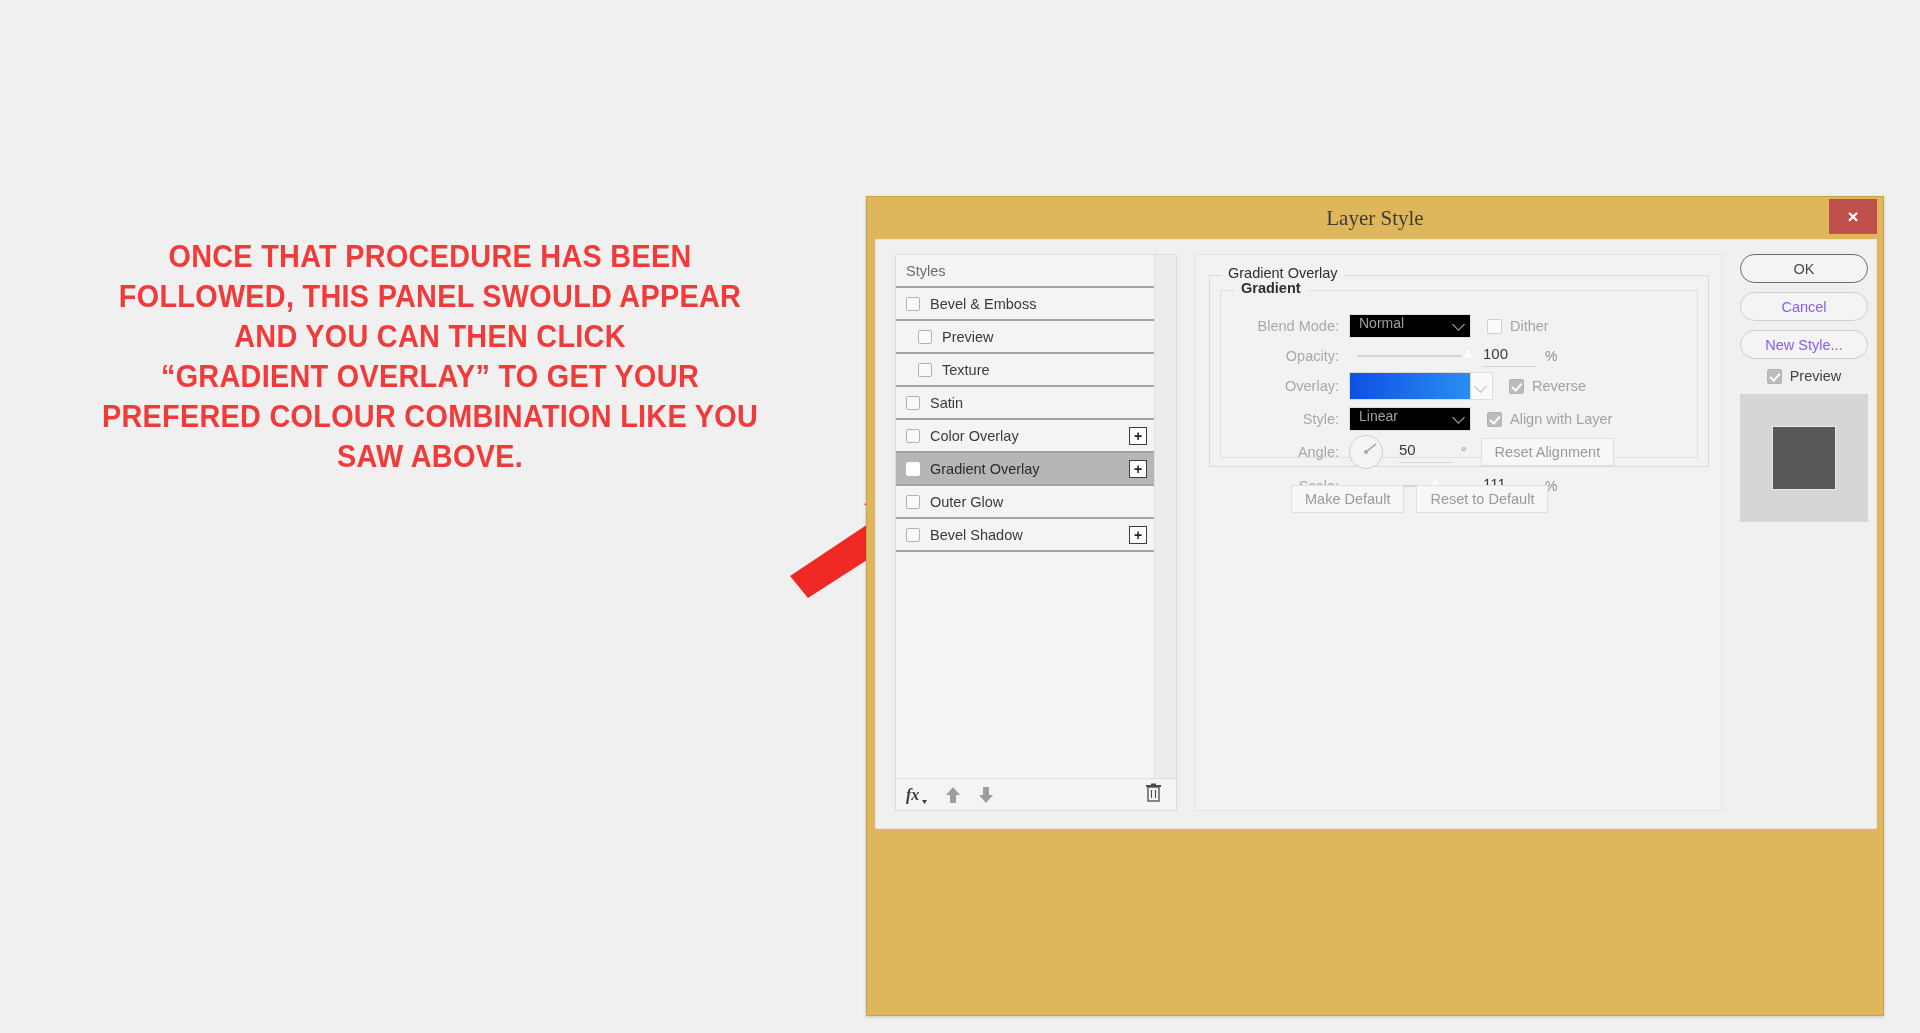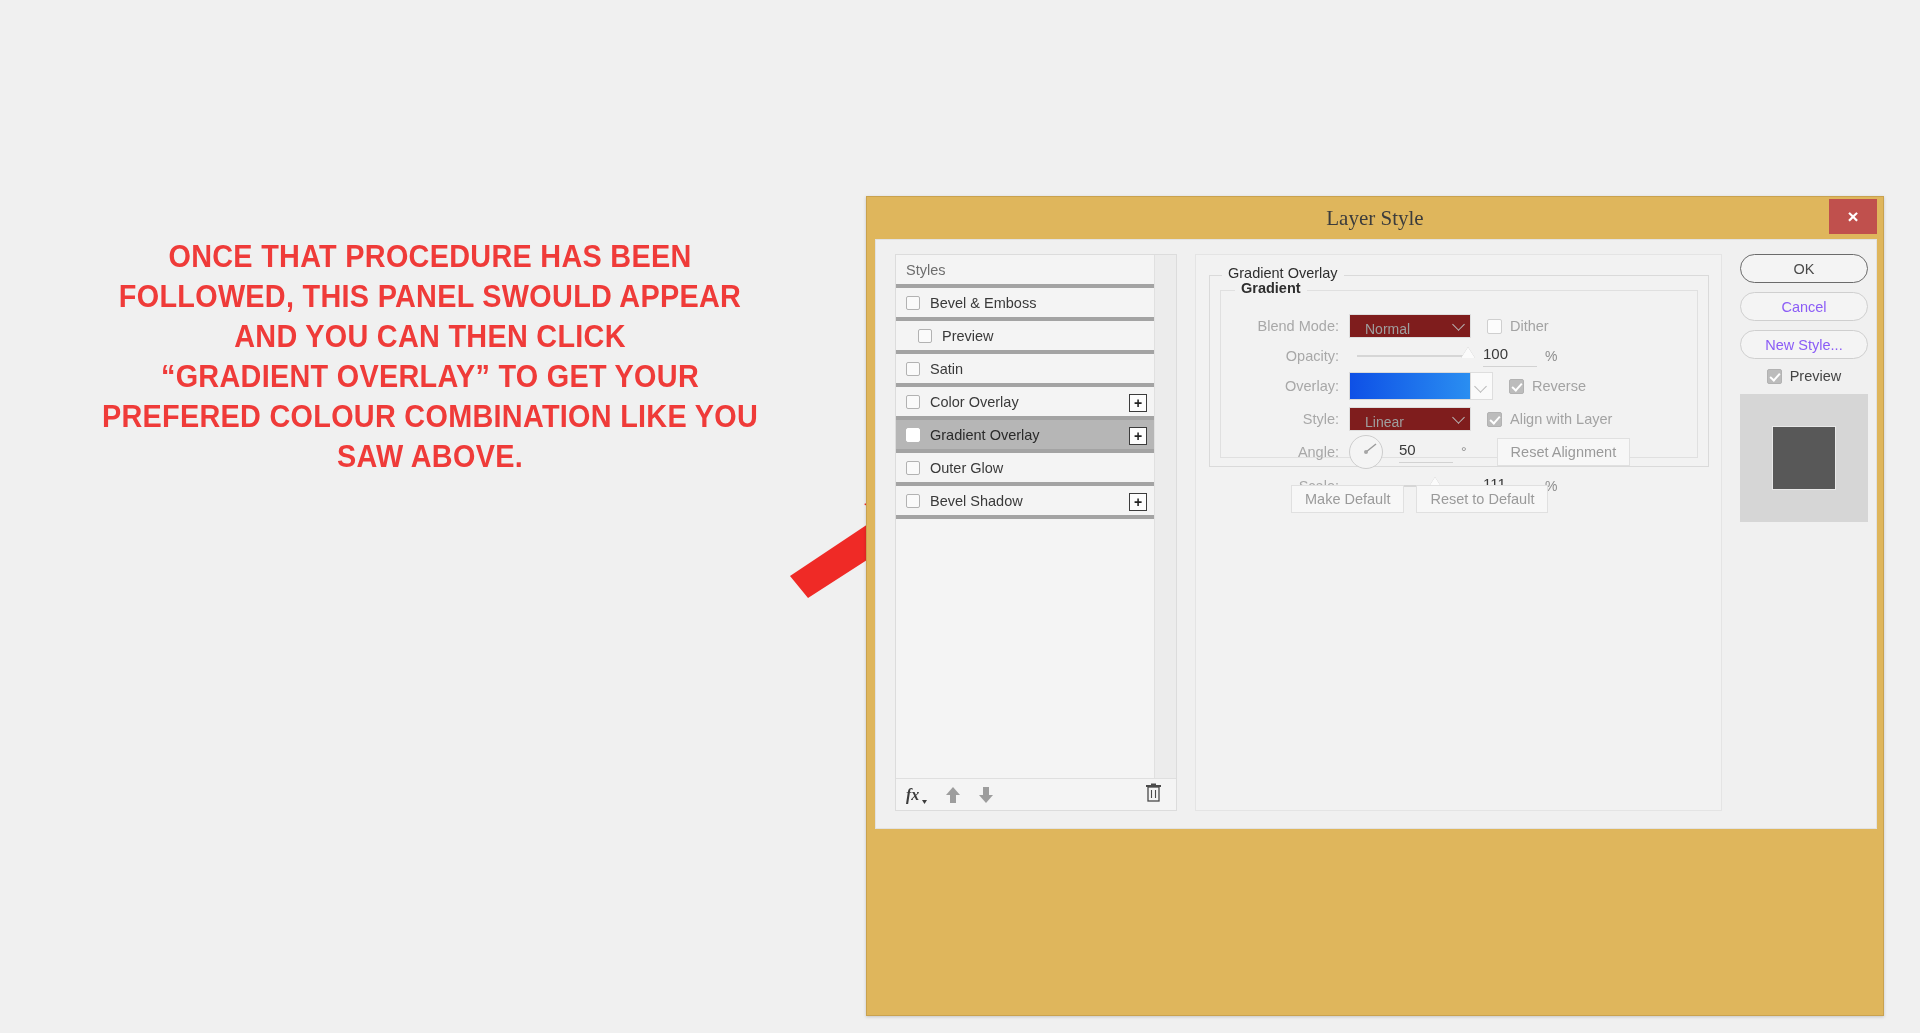--- a/index.html
+++ b/index.html
@@ -85,21 +85,21 @@
     position: absolute;
     left: 0; top: 0; right: 22px; bottom: 32px;
     background: #f4f4f4;
     overflow: hidden;
   }
   .style-row {
     position: relative;
     height: 33px;
     display: flex;
     align-items: center;
-    border-bottom: 4px solid #a3a3a3;
+    border-bottom: 2px solid #a3a3a3;
     background: #f4f4f4;
     padding-left: 10px;
     font-size: 14.5px;
     color: #3a3a3a;
     cursor: pointer;
   }
   .style-row.header-row { color: #6d6d6d; }
   .style-row.selected { background: #b6b6b6; color: #2a2a2a; }
   .style-row .cb {
     width: 14px; height: 14px;
@@ -190,25 +190,25 @@
   .field-label {
     width: 128px;
     text-align: right;
     padding-right: 10px;
     font-size: 14.5px;
     color: #a8a8a8;
     flex: 0 0 auto;
   }
   .combo {
     width: 122px; height: 24px;
-    background: #7f1d1d;
+    background: #000000;
     border: 1px solid #dedede;
     position: relative;
-    display: flex; align-items: flex-end;
-    padding-left: 15px;
+    display: flex; align-items: flex-start;
+    padding-left: 9px;
     font-size: 14px;
     color: #9f9f9f;
     cursor: pointer;
   }
   .combo .chev {
     position: absolute; right: 7px; top: 7px;
     width: 9px; height: 9px;
     border-right: 1.6px solid #b8b8b8;
     border-bottom: 1.6px solid #b8b8b8;
     transform: rotate(45deg);
@@ -372,20 +372,24 @@
             <div class="style-row header-row">
               <span>Styles</span>
             </div>
             <div class="style-row">
               <span class="cb"></span>
               <span>Bevel &amp; Emboss</span>
             </div>
             <div class="style-row indent">
               <span class="cb"></span>
               <span>Preview</span>
+            </div>
+            <div class="style-row indent">
+              <span class="cb"></span>
+              <span>Texture</span>
             </div>
             <div class="style-row">
               <span class="cb"></span>
               <span>Satin</span>
             </div>
             <div class="style-row">
               <span class="cb"></span>
               <span>Color Overlay</span>
               <span class="plus-btn">+</span>
             </div>
@@ -491,21 +495,21 @@
             <div class="field-row" style="top:143px; height:36px;">
               <div class="field-label">Angle:</div>
               <div id="angle-dial">
                 <svg width="32" height="32" viewBox="0 0 32 32">
                   <line x1="16" y1="16" x2="26" y2="8" stroke="#9a9a9a" stroke-width="1.4"></line>
                   <circle cx="16" cy="16" r="2" fill="#a6a6a6"></circle>
                 </svg>
               </div>
               <div class="num-field">50</div>
               <span class="unit">°</span>
-              <button class="btn-plain" style="margin-left:30px;text-align:center;">Reset Alignment</button>
+              <button class="btn-plain" style="margin-left:14px;text-align:center;">Reset Alignment</button>
             </div>
 
             <div class="field-row" style="top:182px;">
               <div class="field-label">Scale:</div>
               <div class="slider-track">
                 <span class="slider-thumb" style="left:71px;"></span>
               </div>
               <div class="num-field">111</div>
               <span class="unit">%</span>
             </div>

